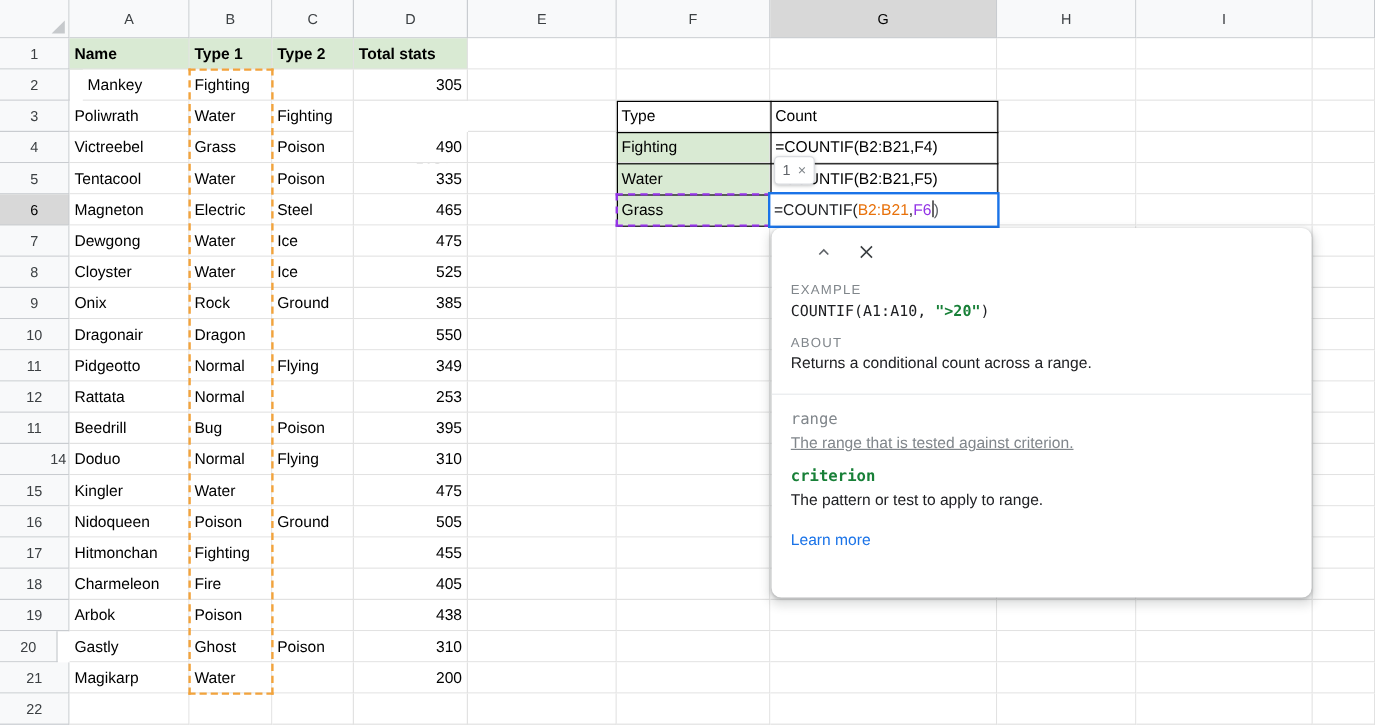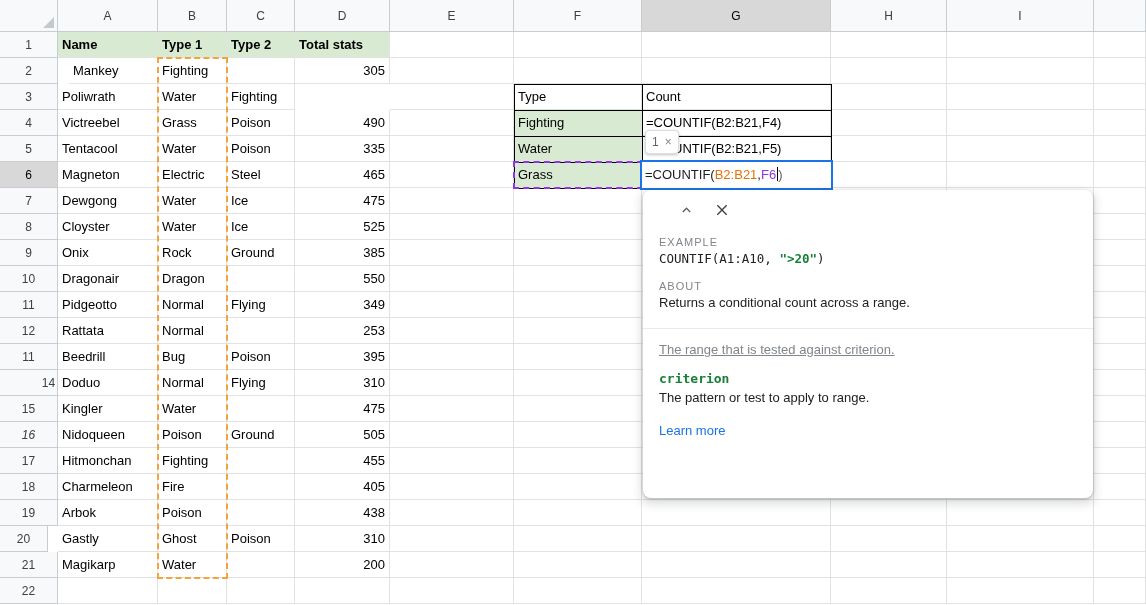--- a/index.html
+++ b/index.html
@@ -97,21 +97,21 @@
       <div class="rhead active" style="left: 0px; top: 162px; width: 58px; height: 26px;">6</div>
       <div class="rhead" style="left: 0px; top: 188px; width: 58px; height: 26px;">7</div>
       <div class="rhead" style="left: 0px; top: 214px; width: 58px; height: 26px;">8</div>
       <div class="rhead" style="left: 0px; top: 240px; width: 58px; height: 26px;">9</div>
       <div class="rhead" style="left: 0px; top: 266px; width: 58px; height: 26px;">10</div>
       <div class="rhead" style="left: 0px; top: 292px; width: 58px; height: 26px;">11</div>
       <div class="rhead" style="left: 0px; top: 318px; width: 58px; height: 26px;">12</div>
       <div class="rhead" style="left: 0px; top: 344px; width: 58px; height: 26px;">11</div>
       <div class="rhead" style="left: 0px; top: 370px; width: 58px; height: 26px; padding-left: 40px;">14</div>
       <div class="rhead" style="left: 0px; top: 396px; width: 58px; height: 26px;">15</div>
-      <div class="rhead" style="left: 0px; top: 422px; width: 58px; height: 26px; font-style: italic;">16</div>
+      <div class="rhead" style="left: 0px; top: 422px; width: 58px; height: 26px;">16</div>
       <div class="rhead" style="left: 0px; top: 448px; width: 58px; height: 26px;">17</div>
       <div class="rhead" style="left: 0px; top: 474px; width: 58px; height: 26px;">18</div>
       <div class="rhead" style="left: 0px; top: 500px; width: 58px; height: 26px;">19</div>
       <div class="rhead" style="left: 0px; top: 526px; width: 48px; height: 26px;">20</div>
       <div class="rhead" style="left: 0px; top: 552px; width: 58px; height: 26px;">21</div>
       <div class="rhead" style="left: 0px; top: 578px; width: 58px; height: 26px;">22</div>
       <div class="cell green bold" style="left: 58px; top: 32px; width: 100px; height: 26px;">Name</div>
       <div class="cell green bold" style="left: 158px; top: 32px; width: 69px; height: 26px;">Type 1</div>
       <div class="cell green bold" style="left: 227px; top: 32px; width: 68px; height: 26px;">Type 2</div>
       <div class="cell green bold" style="left: 295px; top: 32px; width: 95px; height: 26px;">Total stats</div>
@@ -364,19 +364,20 @@
               <path d="M5 5l14 14M19 5L5 19" fill="none" stroke="#3c4043" stroke-width="2"></path>
             </svg>
         </span>
       </div>
     </div>
     <div class="hp-label">EXAMPLE</div>
     <div class="hp-code"><span>COUNTIF(A1:A10, </span><span class="hp-green">"&gt;20"</span><span>)</span></div>
     <div class="hp-label">ABOUT</div>
     <div class="hp-about">Returns a conditional count across a range.</div>
     <div class="hp-divider"></div>
+    <div class="hp-param-name gray">range</div>
     <div class="hp-param-desc gray">The range that is tested against criterion.</div>
     <div class="hp-param-name green">criterion</div>
     <div class="hp-param-desc">The pattern or test to apply to range.</div>
     <a class="hp-link">Learn more</a>
   </div>
 
 </div>
 
 </body></html>

